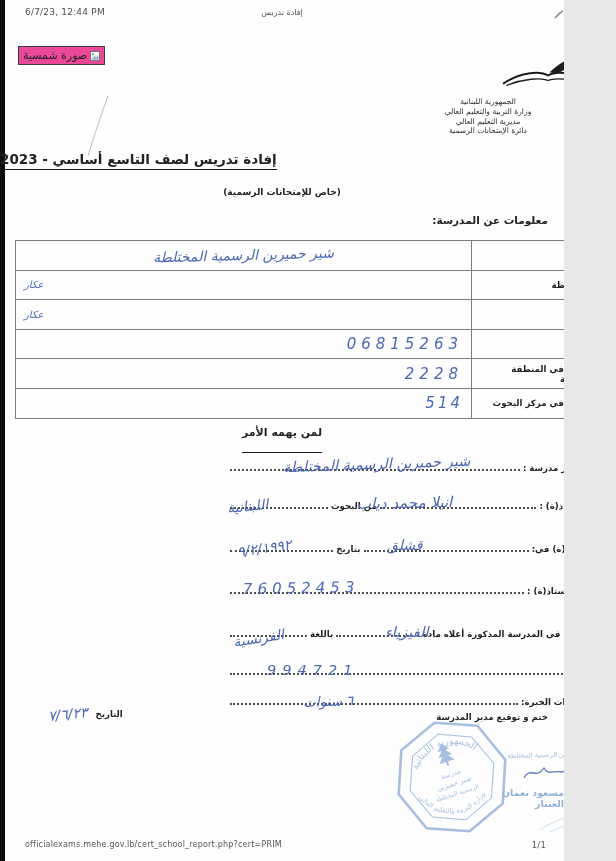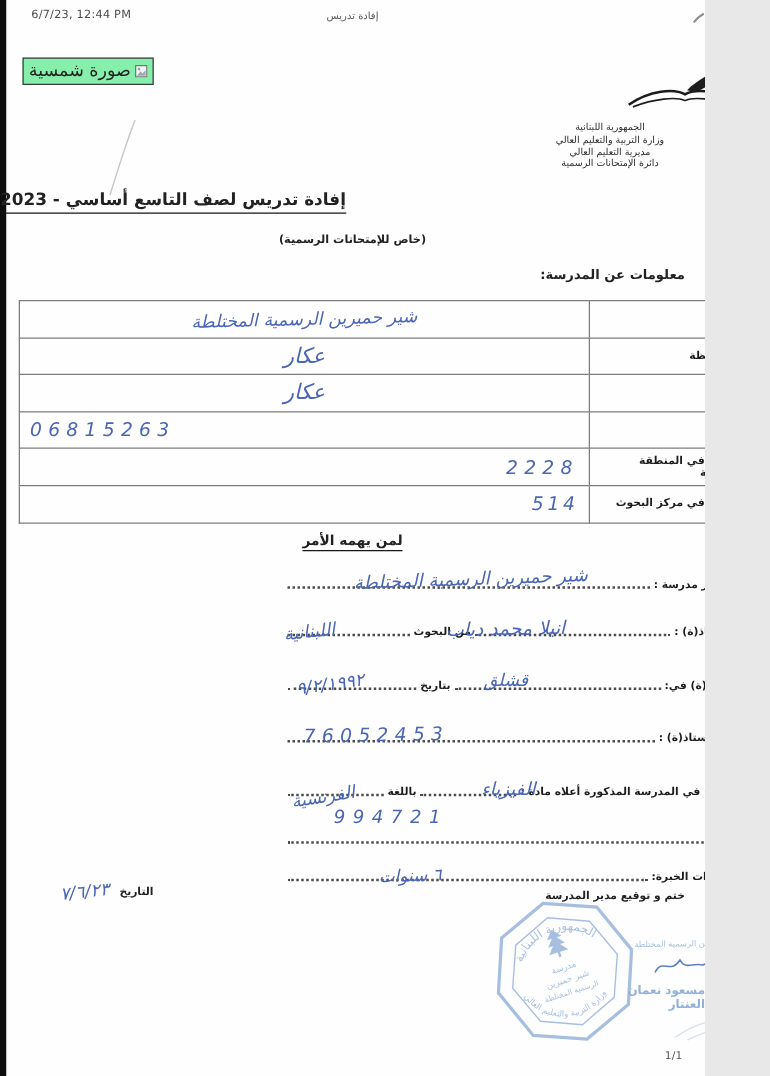--- a/index.html
+++ b/index.html
@@ -10,68 +10,68 @@
   
   #left-edge{left:0;top:0;width:5px;height:861px;background:#0d0d0d;}
   
   .chrome{font-size:9px;color:#4d4d4d;letter-spacing:.2px;}
   #hdr-date{left:25px;top:7px;}
   #hdr-title{left:0;right:0;top:8px;text-align:center;font-size:8px;color:#555;}
   #ftr-url{left:25px;top:840px;font-size:8px;color:#555;}
   #ftr-page{right:18px;top:840px;font-size:8.5px;color:#555;}
   
   #photo-box{left:18px;top:46px;border:1px solid #3c3c3c;padding:2px 4px;display:flex;
-             align-items:center;gap:3px;font-size:14px;color:#222;background:#86efac;}
+             align-items:center;gap:3px;font-size:11px;color:#222;background:#ec4899;}
   
   #logo{left:498px;top:48px;width:100px;height:50px;}
   #ministry{right:12px;top:97px;width:128px;text-align:center;font-size:7.6px;
             line-height:9.8px;color:#2a2a2a;}
   
   #main-title{left:0;right:0;top:149px;text-align:left;}
   #main-title span{font-size:13.5px;font-weight:bold;border-bottom:1.6px solid #161616;
                    padding-bottom:2px;}
   #subtitle{left:0;right:0;top:187px;text-align:center;font-size:9px;font-weight:bold;}
   #info-heading{right:16px;top:214px;font-size:10.5px;font-weight:bold;}
   
   #school-table{left:15px;top:240px;width:586px;border-collapse:collapse;direction:rtl;}
   #school-table td{border:1px solid #7d7d7d;height:28.6px;padding:0 8px;}
   #school-table td.lbl{width:112px;font-size:8.6px;font-weight:bold;color:#1d1d1d;}
   .hw{font-style:italic;color:#4a66b5;}
   td.val{font-size:15px;}
   td.val .hw{display:inline-block;}
   tr.r1 td.val{text-align:center;}
   tr.r1 .hw{transform:rotate(-1.5deg);font-size:14px;}
-  tr.r2 td.val,tr.r3 td.val{text-align:center;padding-right:48px;font-size:17px;}
-  tr.r4 td.val{text-align:left;padding-right:70px;letter-spacing:5px;}
+  tr.r2 td.val,tr.r3 td.val{text-align:left;padding-right:48px;font-size:10px;}
+  tr.r4 td.val{text-align:right;padding-right:70px;letter-spacing:5px;}
   tr.r5 td.val{text-align:right;padding-right:55px;letter-spacing:5px;}
   tr.r6 td.val{text-align:right;padding-right:80px;letter-spacing:3px;}
   
   #towhom-heading{left:0;right:0;top:421px;text-align:center;}
   #towhom-heading span{font-size:11px;font-weight:bold;border-bottom:1.4px solid #161616;
-                       padding-bottom:1px;}
+                       padding-bottom:13px;}
   
   .fline{position:absolute;left:15px;width:586px;display:flex;direction:rtl;
          align-items:flex-end;height:22px;}
   .fline .lbl{font-size:8.6px;font-weight:bold;white-space:nowrap;color:#1d1d1d;
               padding-bottom:1px;}
   .dots{border-bottom:2px dotted #4c4c4c;height:2px;margin:0 3px 3px 3px;}
   .grow1{flex:1.6;} .grow2{flex:1;}
   .endpad{width:212px;}
   .hw-ov{position:absolute;font-style:italic;color:#4a66b5;white-space:nowrap;}
   #l1{top:452px;} #l2{top:490px;} #l3{top:533px;} #l4{top:575px;}
   #l5{top:618px;} #l6{top:656px;} #l7{top:686px;}
   #l1 .hw-ov{left:268px;bottom:2px;font-size:14.5px;transform:rotate(-2deg);}
   #l2 .hw-name{left:342px;bottom:0;font-size:15px;transform:rotate(-1deg);}
   #l2 .hw-nat{left:212px;bottom:-2px;font-size:14px;transform:rotate(-6deg);}
   #l3 .hw-place{left:372px;bottom:2px;font-size:14px;}
   #l3 .hw-date{left:222px;bottom:-1px;font-size:14px;transform:rotate(-8deg);}
   #l4 .hw-ov{left:228px;bottom:0;font-size:15px;letter-spacing:5px;transform:rotate(-1deg);}
   #l5 .hw-subj{left:370px;bottom:0;font-size:14.5px;}
   #l5 .hw-lang{left:218px;bottom:-6px;font-size:14px;transform:rotate(-9deg);}
-  #l6 .hw-ov{left:252px;bottom:16px;font-size:14.5px;letter-spacing:6px;}
+  #l6 .hw-ov{left:252px;bottom:0;font-size:14.5px;letter-spacing:6px;}
   #l7 .hw-ov{left:288px;bottom:-1px;font-size:13.5px;transform:rotate(-2deg);}
   
   #stamp-label{right:16px;top:712px;font-size:8.6px;font-weight:bold;text-align:center;}
   #date-group{left:48px;top:706px;display:flex;align-items:center;direction:rtl;gap:8px;}
   #date-label{font-size:8.6px;font-weight:bold;}
   #date-hw{font-size:14px;letter-spacing:4px;transform:rotate(-6deg);}
   
   #stamp-svg{left:391px;top:716px;}
   #side-school{left:488px;top:751px;width:126px;font-size:6.6px;color:#a9c0e2;
                direction:rtl;text-align:right;transform:rotate(-1deg);}
@@ -246,14 +246,15 @@
 
   <div id="side-school" class="abs">مدرسة شير حميرين الرسمية المختلطة</div>
   <svg id="side-sign" class="abs" width="60" height="22">
     <path d="M4,16 C10,4 16,18 24,6 C28,14 34,8 42,10 C46,8 50,9 54,7" stroke="#5f7fc0" stroke-width="1.3" fill="none"></path>
   </svg>
   <div id="side-name" class="abs">مسعود نعمان العنتار</div>
   <svg class="abs penmark" style="left:536px;top:806px" width="76" height="30">
     <path d="M4,24 C24,10 52,4 72,8 M14,26 C34,16 56,12 70,14" stroke="#b9cde8" stroke-width="1.2" fill="none"></path>
   </svg>
 
+  <div id="ftr-url" class="abs chrome">officialexams.mehe.gov.lb/cert_school_report.php?cert=PRIM</div>
   <div id="ftr-page" class="abs chrome">1/1</div>
 </div>
 
 </body></html>

